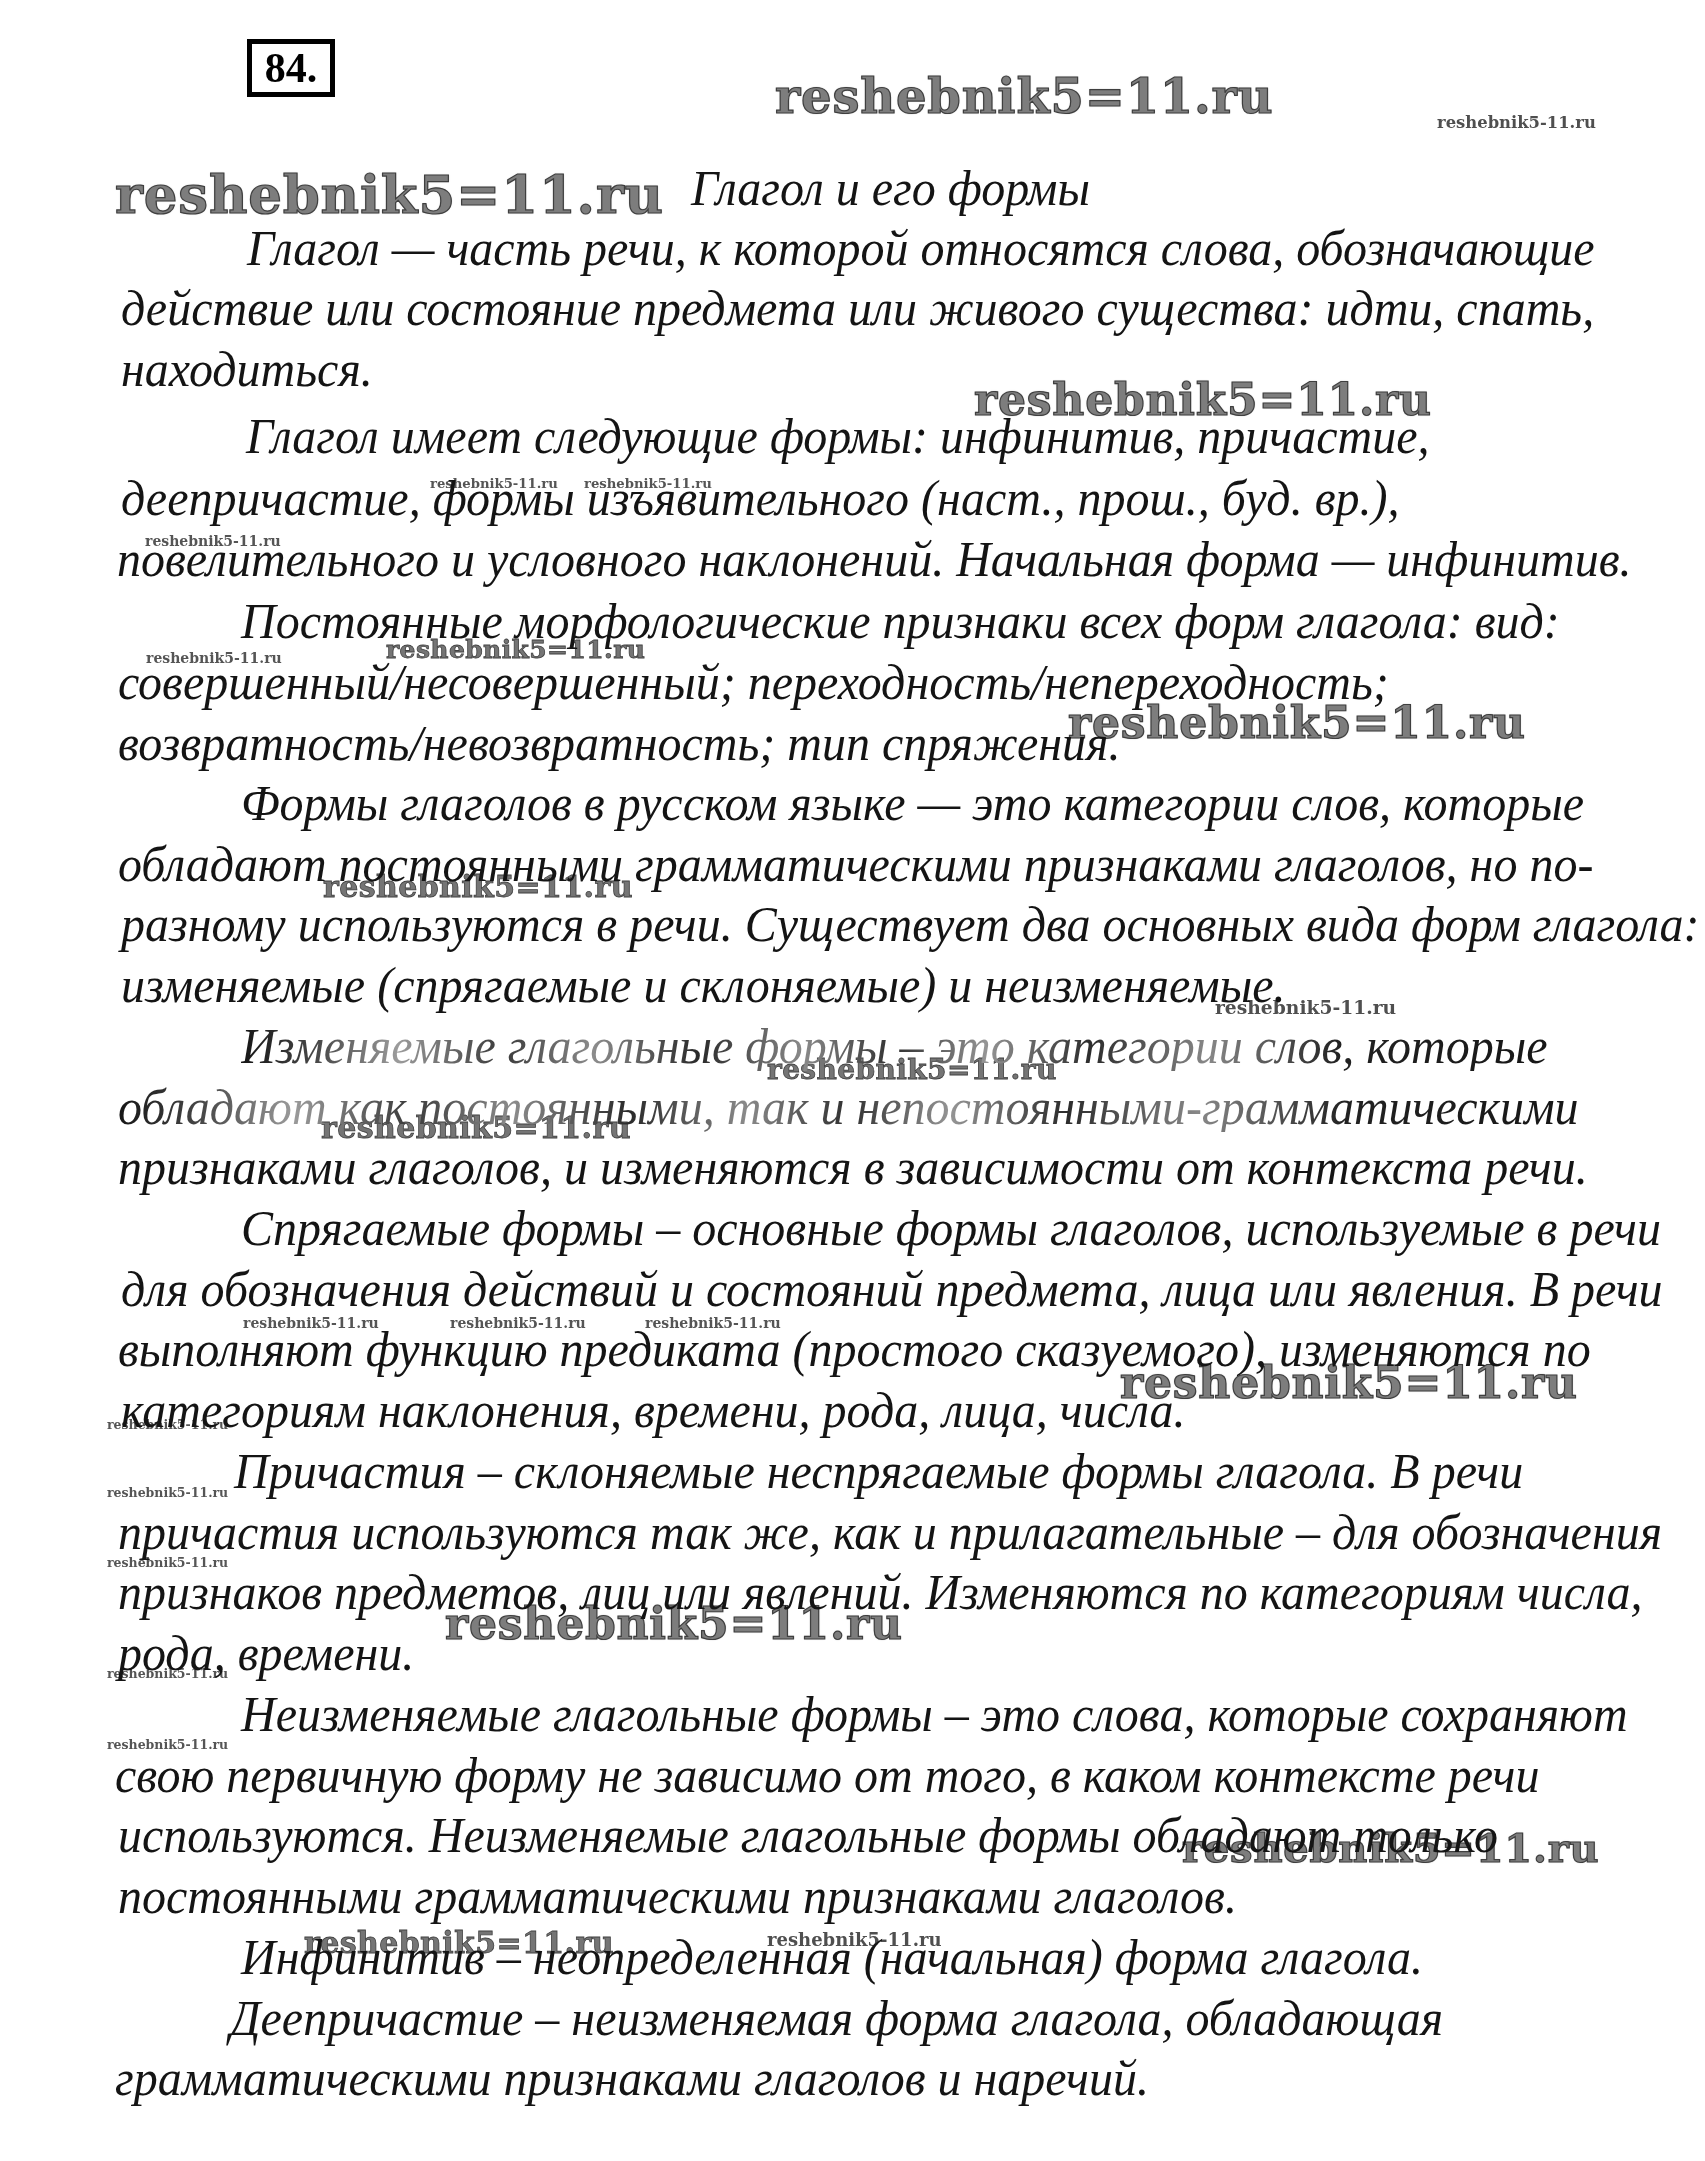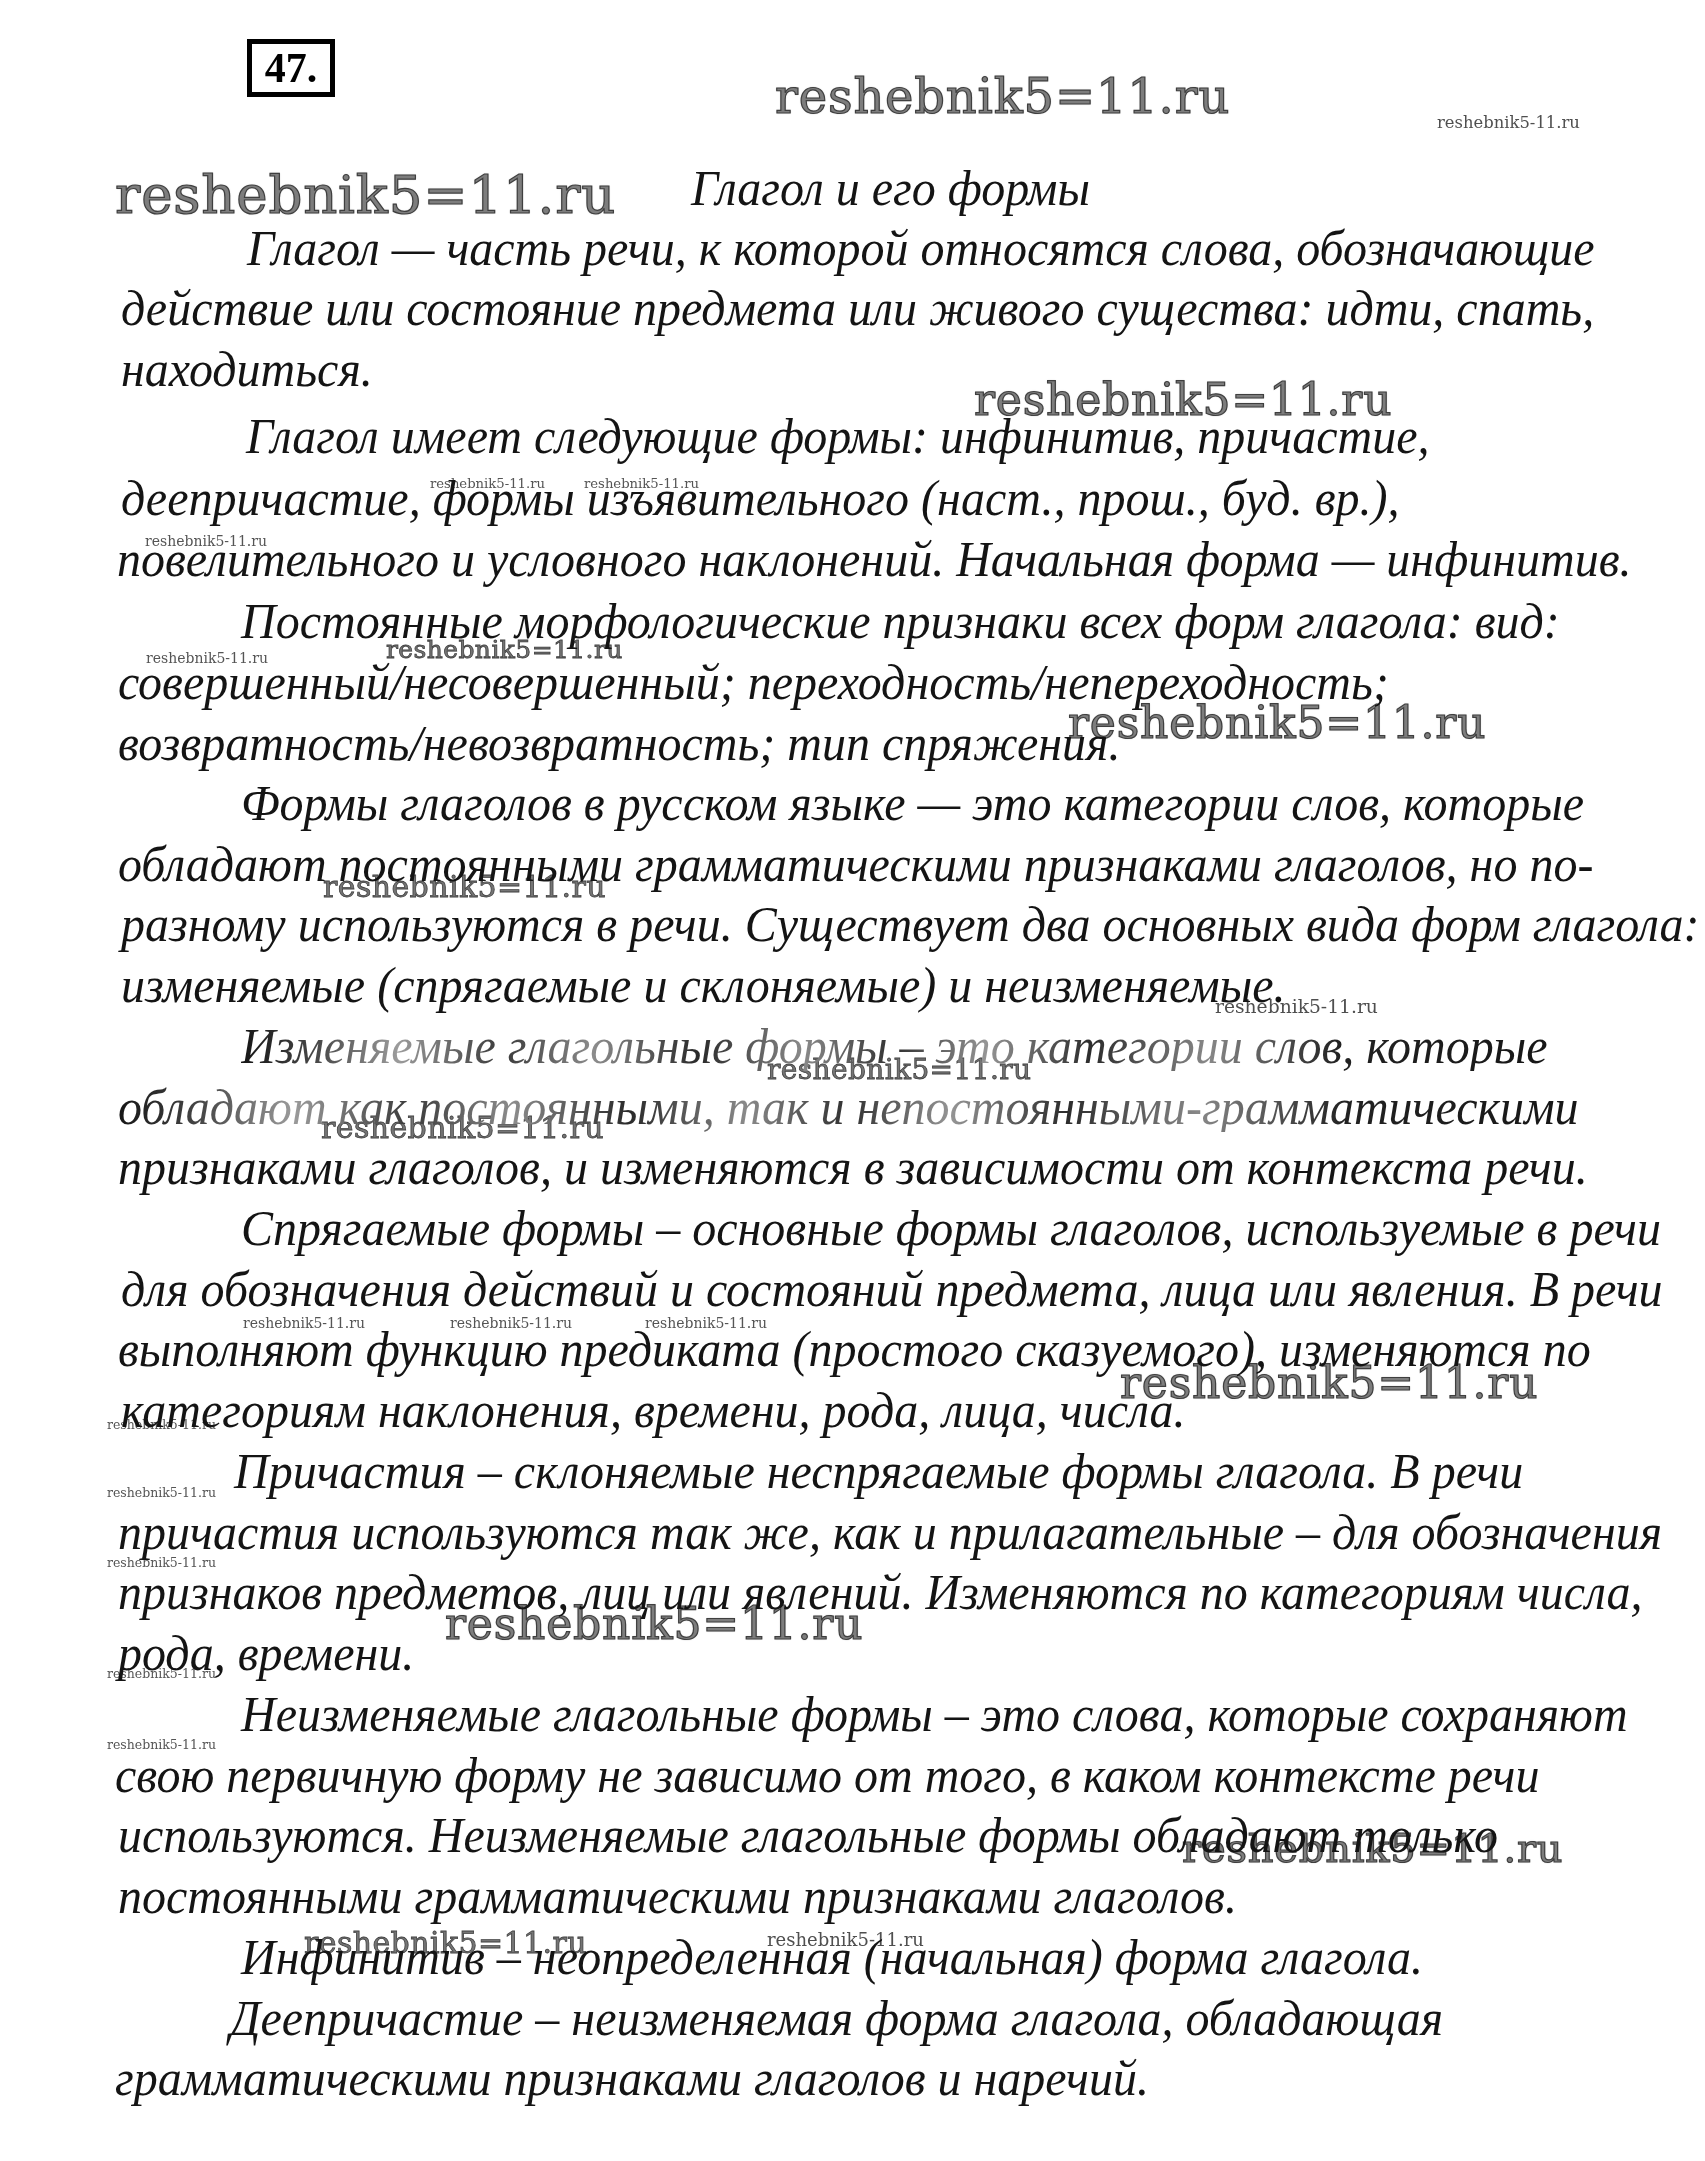--- a/index.html
+++ b/index.html
@@ -53,21 +53,21 @@
     font-family:"Liberation Serif", serif;
     font-weight:bold;
     font-size:42px;
     color:#000;
     background:#fff;
   }
   
   .wm{
     position:absolute;
     font-family:"DejaVu Serif", serif;
-    font-weight:normal;
+    font-weight:bold;
     white-space:nowrap;
     line-height:1;
     user-select:none;
   }
   .wm.big{
     color:#7d7d7d;
     -webkit-text-stroke:1.2px #3f3f3f;
     text-shadow:0 0 1.6px #9a9a9a;
     letter-spacing:0.8px;
   }
@@ -78,21 +78,21 @@
   }
   .wm.sm{ color:#4f4f4f; }
   .wm.tiny{ color:#555555; }
 </style>
 </head>
 <body>
 
 <div class="page">
 
   <div class="task">
-    <span>47.</span>
+    <span>84.</span>
   </div>
 
   <div class="wm big" style="left:775px;top:72px;font-size:48px">reshebnik5=11.ru</div>
   <div class="wm big" style="left:115px;top:168px;font-size:53px">reshebnik5=11.ru</div>
   <div class="wm big" style="left:974px;top:378px;font-size:44px">reshebnik5=11.ru</div>
   <div class="wm big" style="left:1068px;top:701px;font-size:44px">reshebnik5=11.ru</div>
   <div class="wm big" style="left:1120px;top:1361px;font-size:44px">reshebnik5=11.ru</div>
   <div class="wm big" style="left:445px;top:1602px;font-size:44px">reshebnik5=11.ru</div>
   <div class="wm big" style="left:1182px;top:1828px;font-size:40px">reshebnik5=11.ru</div>
 

